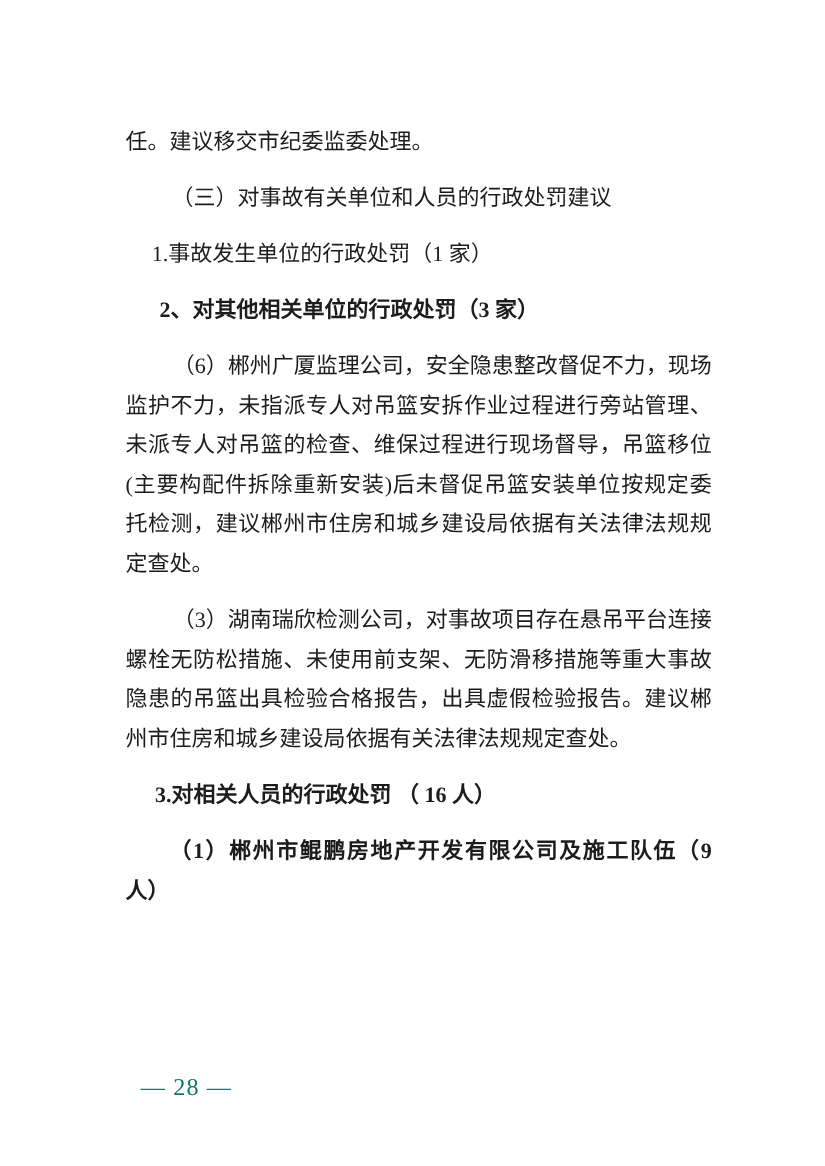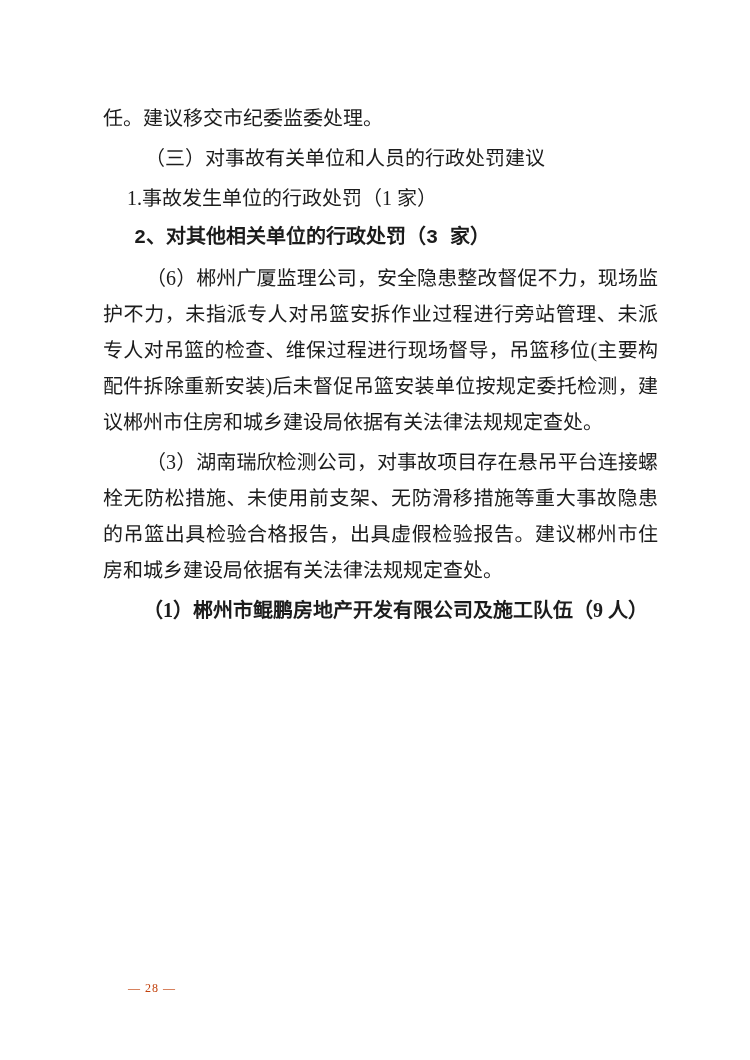--- a/index.html
+++ b/index.html
@@ -25,52 +25,53 @@
     left: 99px;
     top: 96px;
     width: 563px;
     font-size: 20px;
     line-height: 36px;
     text-align: justify;
     text-justify: inter-ideograph;
     letter-spacing: 0px;
   }
   .para {
-    margin: 4px;
+    margin: 15px;
     padding: 0;
   }
   
   .plain    { text-indent: 0; }
   
   .body     { text-indent: 43px; }
   
   .h-caption { text-indent: 42px; font-weight: 400; }
   .h-num1    { text-indent: 24px; font-weight: 400; }
-  .h-num2    { text-indent: 31px; font-weight: 700; font-family: Liberation Mono, monospace; }
+  .h-num2    { text-indent: 31px; font-weight: 700; }
   .h-num3    { text-indent: 27px; font-weight: 700; }
   .h-sub     { text-indent: 40px; font-weight: 700; }
   .footer {
     position: absolute;
     left: 128px;
     top: 977px;
-    font-size: 12px;
+    font-size: 22px;
     line-height: 22px;
-    color: #c2410c;
+    color: #0f766e;
     letter-spacing: 1px;
   }
 </style>
 </head>
 <body>
 
 <div class="page">
   <main class="doc-body">
       <p class="para plain">任。建议移交市纪委监委处理。</p>
       <p class="para h-caption">（三）对事故有关单位和人员的行政处罚建议</p>
       <p class="para h-num1">1.事故发生单位的行政处罚（1 家）</p>
       <p class="para h-num2">2、对其他相关单位的行政处罚（3 家）</p>
       <p class="para body">（6）郴州广厦监理公司，安全隐患整改督促不力，现场监护不力，未指派专人对吊篮安拆作业过程进行旁站管理、未派专人对吊篮的检查、维保过程进行现场督导，吊篮移位(主要构配件拆除重新安装)后未督促吊篮安装单位按规定委托检测，建议郴州市住房和城乡建设局依据有关法律法规规定查处。</p>
       <p class="para body">（3）湖南瑞欣检测公司，对事故项目存在悬吊平台连接螺栓无防松措施、未使用前支架、无防滑移措施等重大事故隐患的吊篮出具检验合格报告，出具虚假检验报告。建议郴州市住房和城乡建设局依据有关法律法规规定查处。</p>
+      <p class="para h-num3">3.对相关人员的行政处罚 （ 16 人）</p>
       <p class="para h-sub">（1）郴州市鲲鹏房地产开发有限公司及施工队伍（9 人）</p>
     </main>
   <div class="footer">
     <span>— 28 —</span>
   </div>
 </div>
 
 </body></html>

